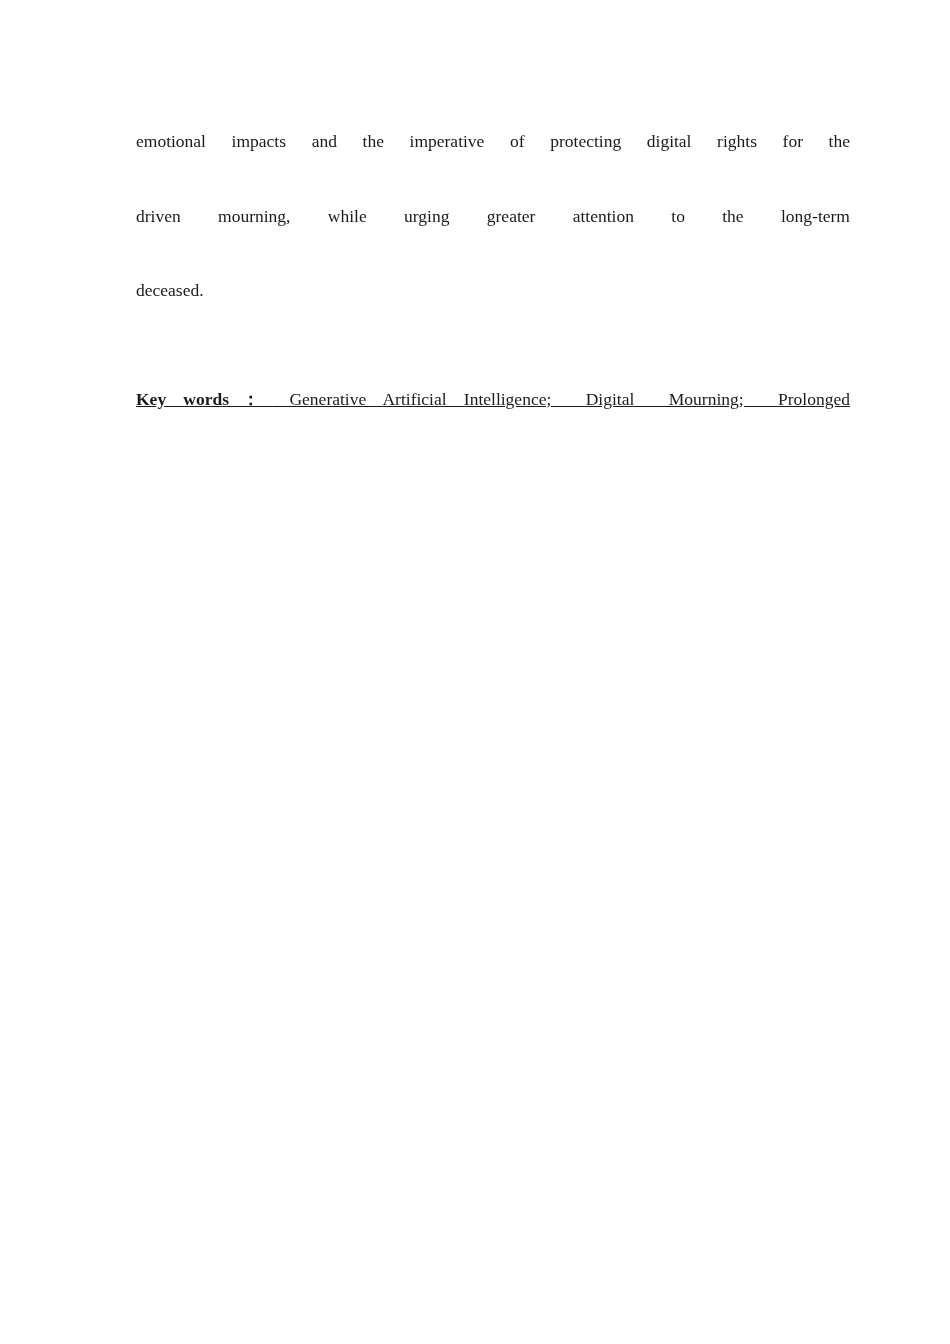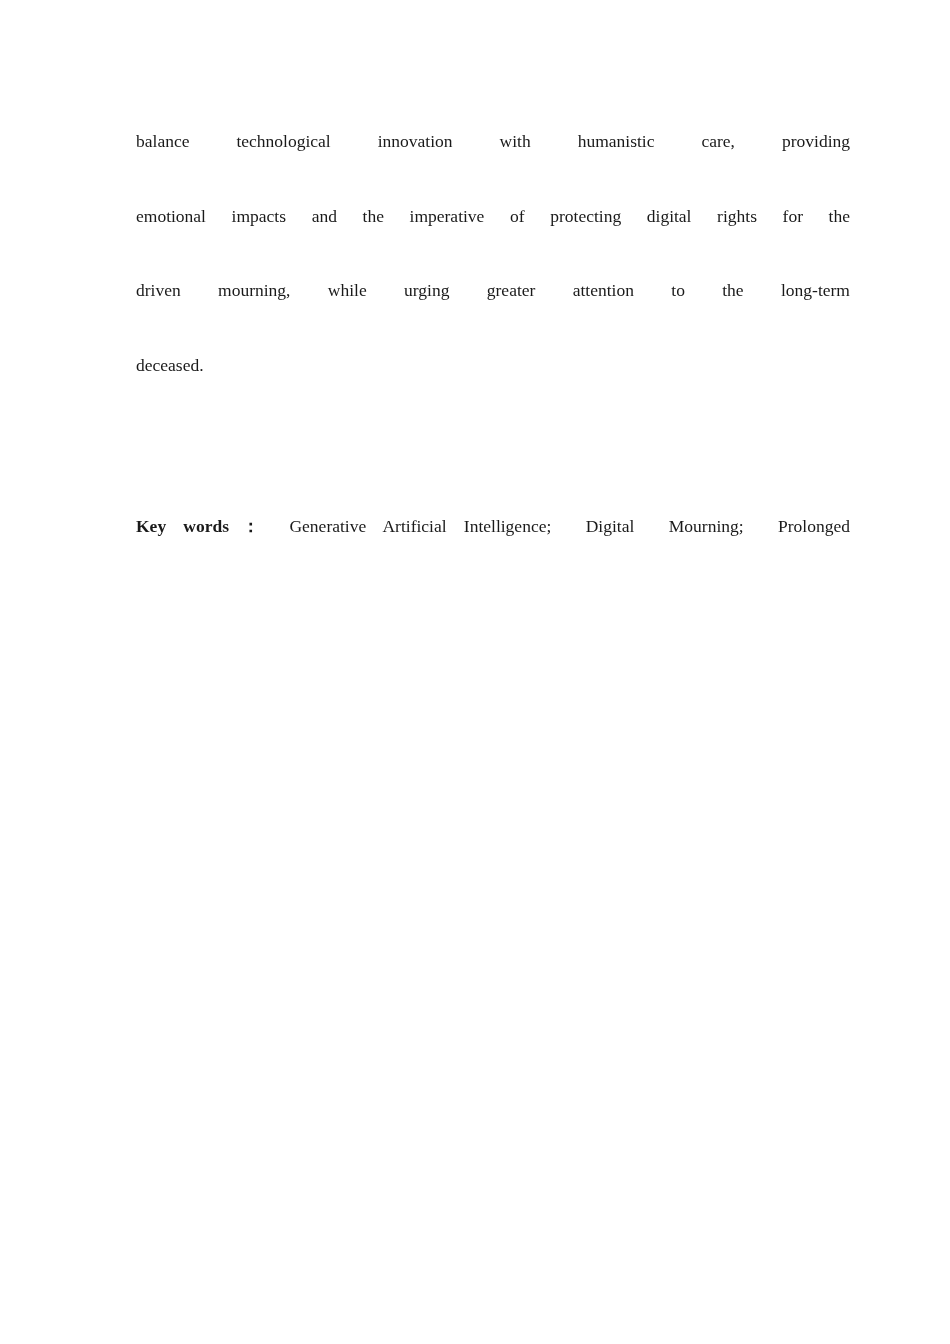--- a/index.html
+++ b/index.html
@@ -40,23 +40,24 @@
     text-align-last: justify;
     white-space: nowrap;
   }
 
   .para-line.last-line {
     text-align: center;
     text-align-last: left;
   }
 
   .keywords-block {
-    margin-top: 108px;
+    margin-top: 55px;
     font-size: 17.5px;
     color: #1a1a1a;
+    text-decoration: underline;
   }
 
   .kw-line {
     line-height: 32px;
     white-space: pre-wrap;
   }
 
   .kw-line.justified {
     text-align: justify;
     text-align-last: justify;
@@ -66,21 +67,20 @@
     font-weight: bold;
   }
 </style>
 </head>
 <body>
 
 <div class="page">
   <div class="content">
 
     <div class="abstract-paragraph">
-      <div class="para-line">balance technological innovation with humanistic care, providing</div>
       <div class="para-line">emotional impacts and the imperative of protecting digital rights for the</div>
       <div class="para-line">driven mourning, while urging greater attention to the long-term</div>
       <div class="para-line last-line">deceased.</div>
     </div>
 
     <div class="keywords-block">
       <div class="kw-line justified"><span class="kw-label">Key words：</span><span> Generative Artificial Intelligence;  Digital  Mourning;  Prolonged</span></div>
     </div>
 
   </div>

